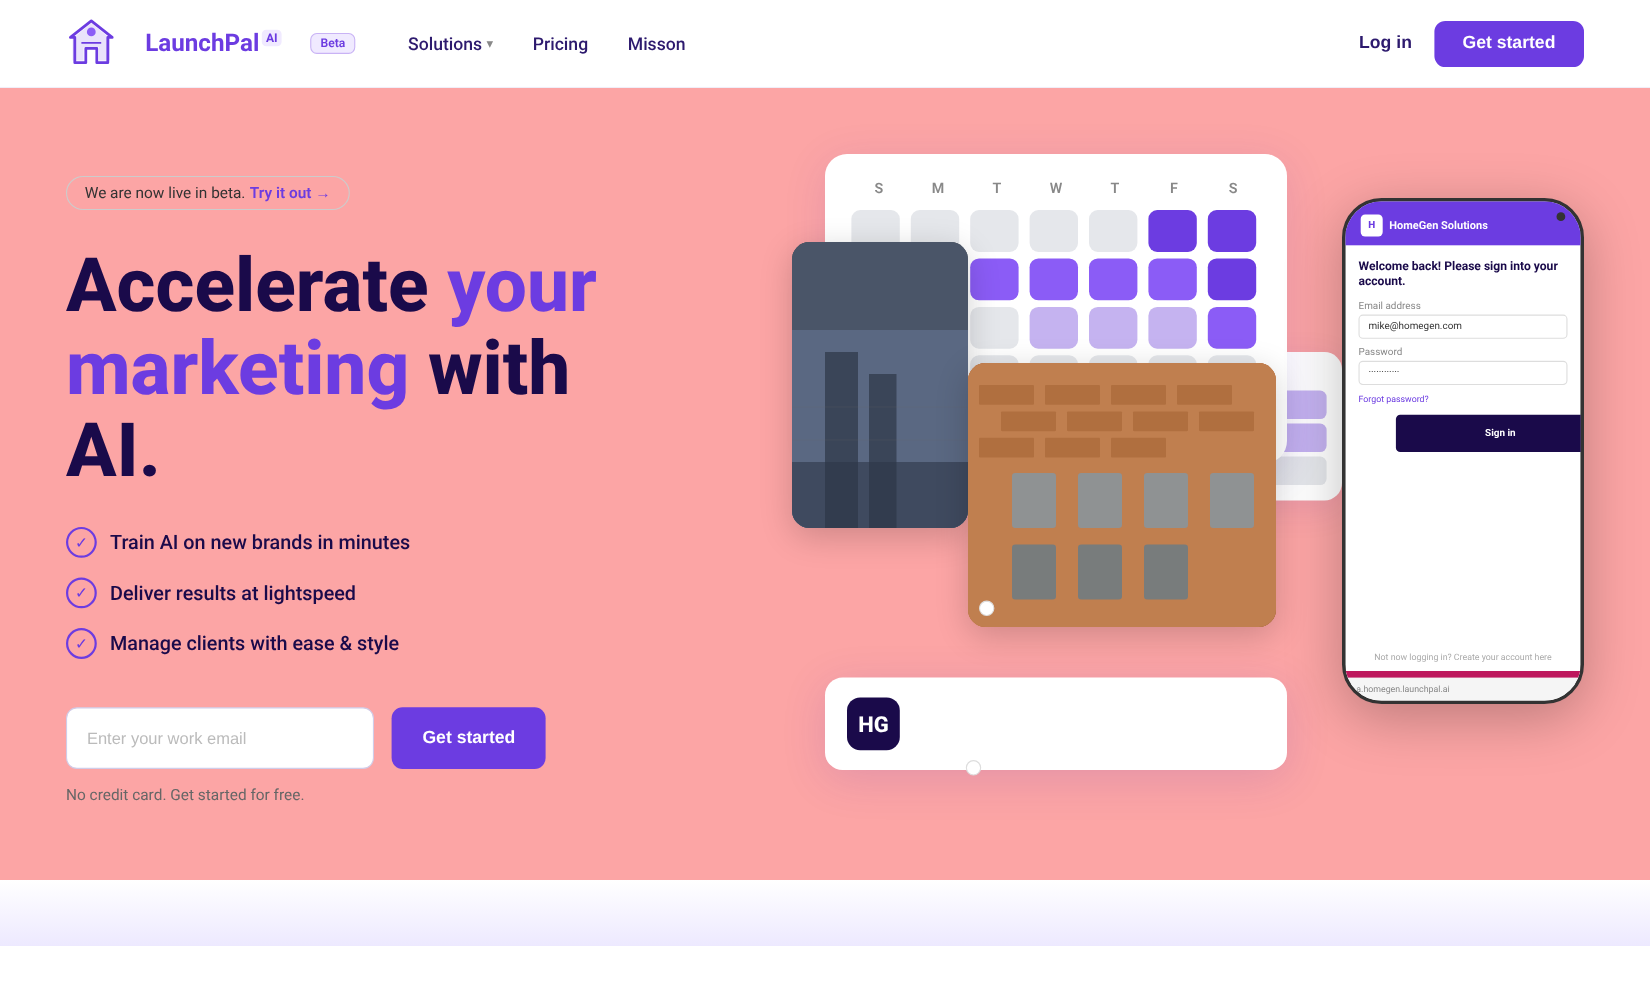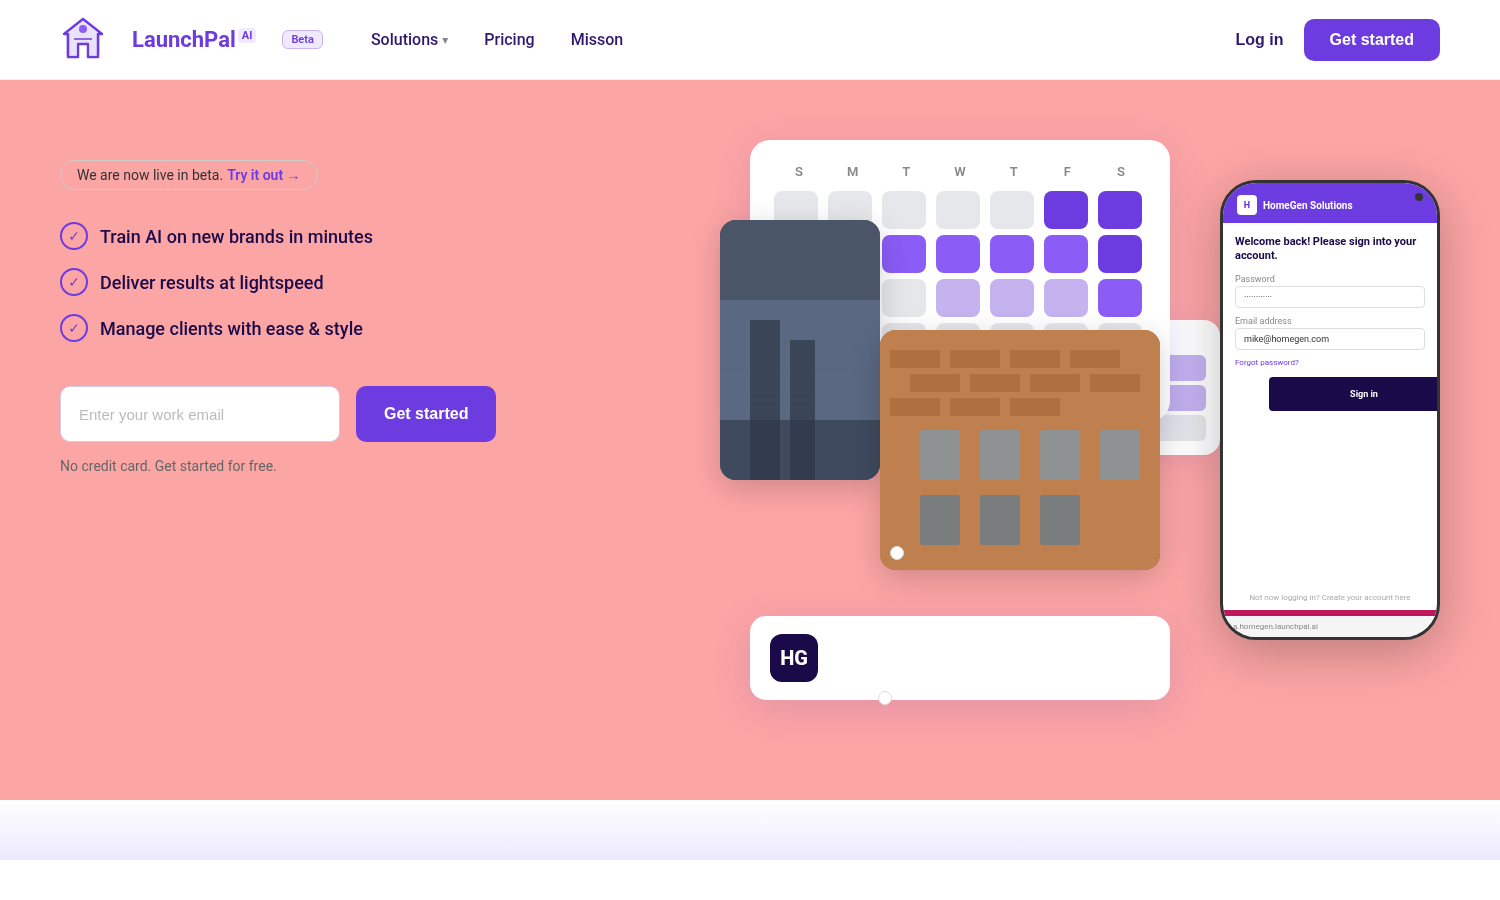--- a/index.html
+++ b/index.html
@@ -333,20 +333,24 @@
 </nav>
 
 <section class="hero">
 
   <div class="hero-left">
     <div class="beta-pill">
       <span>We are now live in beta.</span>
       <a>Try it out →</a>
     </div>
 
+    <h1 class="hero-title">
+      <span>Accelerate </span><span class="purple">your</span><br>
+      <span class="purple">marketing </span><span>with AI.</span>
+    </h1>
 
     <ul class="hero-features">
       <li>
         <span class="check-icon">✓</span>
         <span>Train AI on new brands in minutes</span>
       </li>
       <li>
         <span class="check-icon">✓</span>
         <span>Deliver results at lightspeed</span>
       </li>
@@ -486,26 +490,26 @@
 
     <div class="phone-mockup">
       <div class="phone-screen">
         <div class="phone-top-bar">
           <div class="phone-logo-sm">H</div>
           <span class="phone-brand">HomeGen Solutions</span>
         </div>
         <div class="phone-content">
           <div class="phone-title">Welcome back! Please sign into your account.</div>
           <div class="phone-field">
+            <div class="phone-label">Email address</div>
+            <div class="phone-input-mock">mike@homegen.com</div>
+          </div>
+          <div class="phone-field">
             <div class="phone-label">Password</div>
             <div class="phone-input-mock">············</div>
-          </div>
-          <div class="phone-field">
-            <div class="phone-label">Email address</div>
-            <div class="phone-input-mock">mike@homegen.com</div>
           </div>
           <div style="font-size:8px;color:#6c3ce1;margin-top:4px;">Forgot password?</div>
           <div class="phone-btn-mock">Sign in</div>
         </div>
         <div class="phone-footer">Not now logging in? Create your account here</div>
         <div class="phone-browser-bar">
           <span>a.homegen.launchpal.ai</span>
         </div>
       </div>
       <div class="phone-cam"></div>

